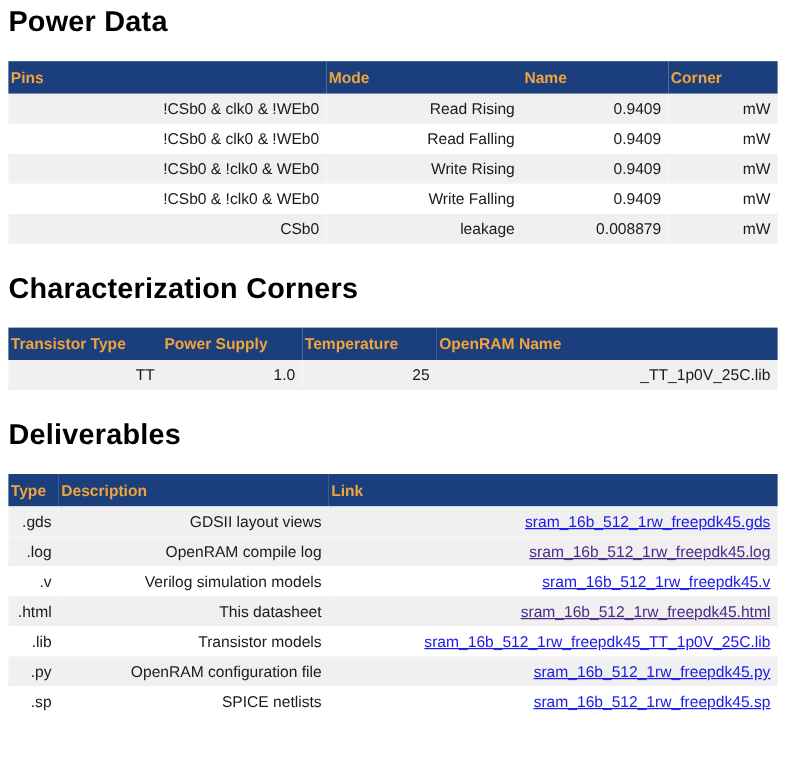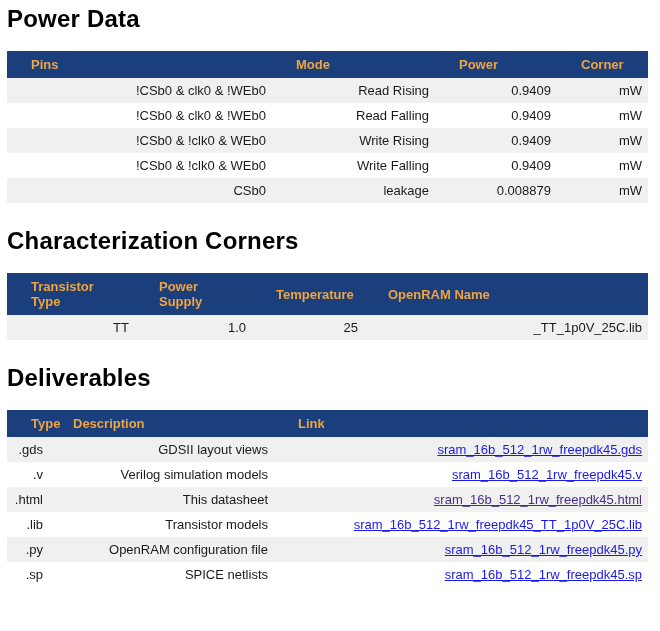--- a/index.html
+++ b/index.html
@@ -27,21 +27,21 @@
   table{
     border-collapse:collapse;
     width:641px;
     table-layout:fixed;
   }
   th{
     background:var(--header-bg);
     color:var(--header-text);
     font-weight:bold;
     text-align:left;
-    padding:6px 24px;
+    padding:6px 2px;
     height:15px;
     font-size:13px;
   }
   td{
     padding:5px 6px;
     height:15px;
     line-height:15px;
     font-size:13px;
     color:#1a1a1a;
     vertical-align:middle;
@@ -69,21 +69,21 @@
   <colgroup>
       <col class="c0">
       <col class="c1">
       <col class="c2">
       <col class="c3">
     </colgroup>
   <thead>
     <tr>
       <th>Pins</th>
       <th>Mode</th>
-      <th>Power</th>
+      <th>Name</th>
       <th>Corner</th>
     </tr>
   </thead>
   <tbody>
     <tr class="alt">
       <td>!CSb0 &amp; clk0 &amp; !WEb0</td>
       <td>Read Rising</td>
       <td>0.9409</td>
       <td>mW</td>
     </tr>
@@ -155,20 +155,25 @@
       <th>Description</th>
       <th>Link</th>
     </tr>
   </thead>
   <tbody>
     <tr class="alt">
       <td>.gds</td>
       <td>GDSII layout views</td>
       <td><a href="#" class="file-link">sram_16b_512_1rw_freepdk45.gds</a></td>
     </tr>
+    <tr class="alt">
+      <td>.log</td>
+      <td>OpenRAM compile log</td>
+      <td><a href="#" class="file-link visited">sram_16b_512_1rw_freepdk45.log</a></td>
+    </tr>
     <tr>
       <td>.v</td>
       <td>Verilog simulation models</td>
       <td><a href="#" class="file-link">sram_16b_512_1rw_freepdk45.v</a></td>
     </tr>
     <tr class="alt">
       <td>.html</td>
       <td>This datasheet</td>
       <td><a href="#" class="file-link visited">sram_16b_512_1rw_freepdk45.html</a></td>
     </tr>

